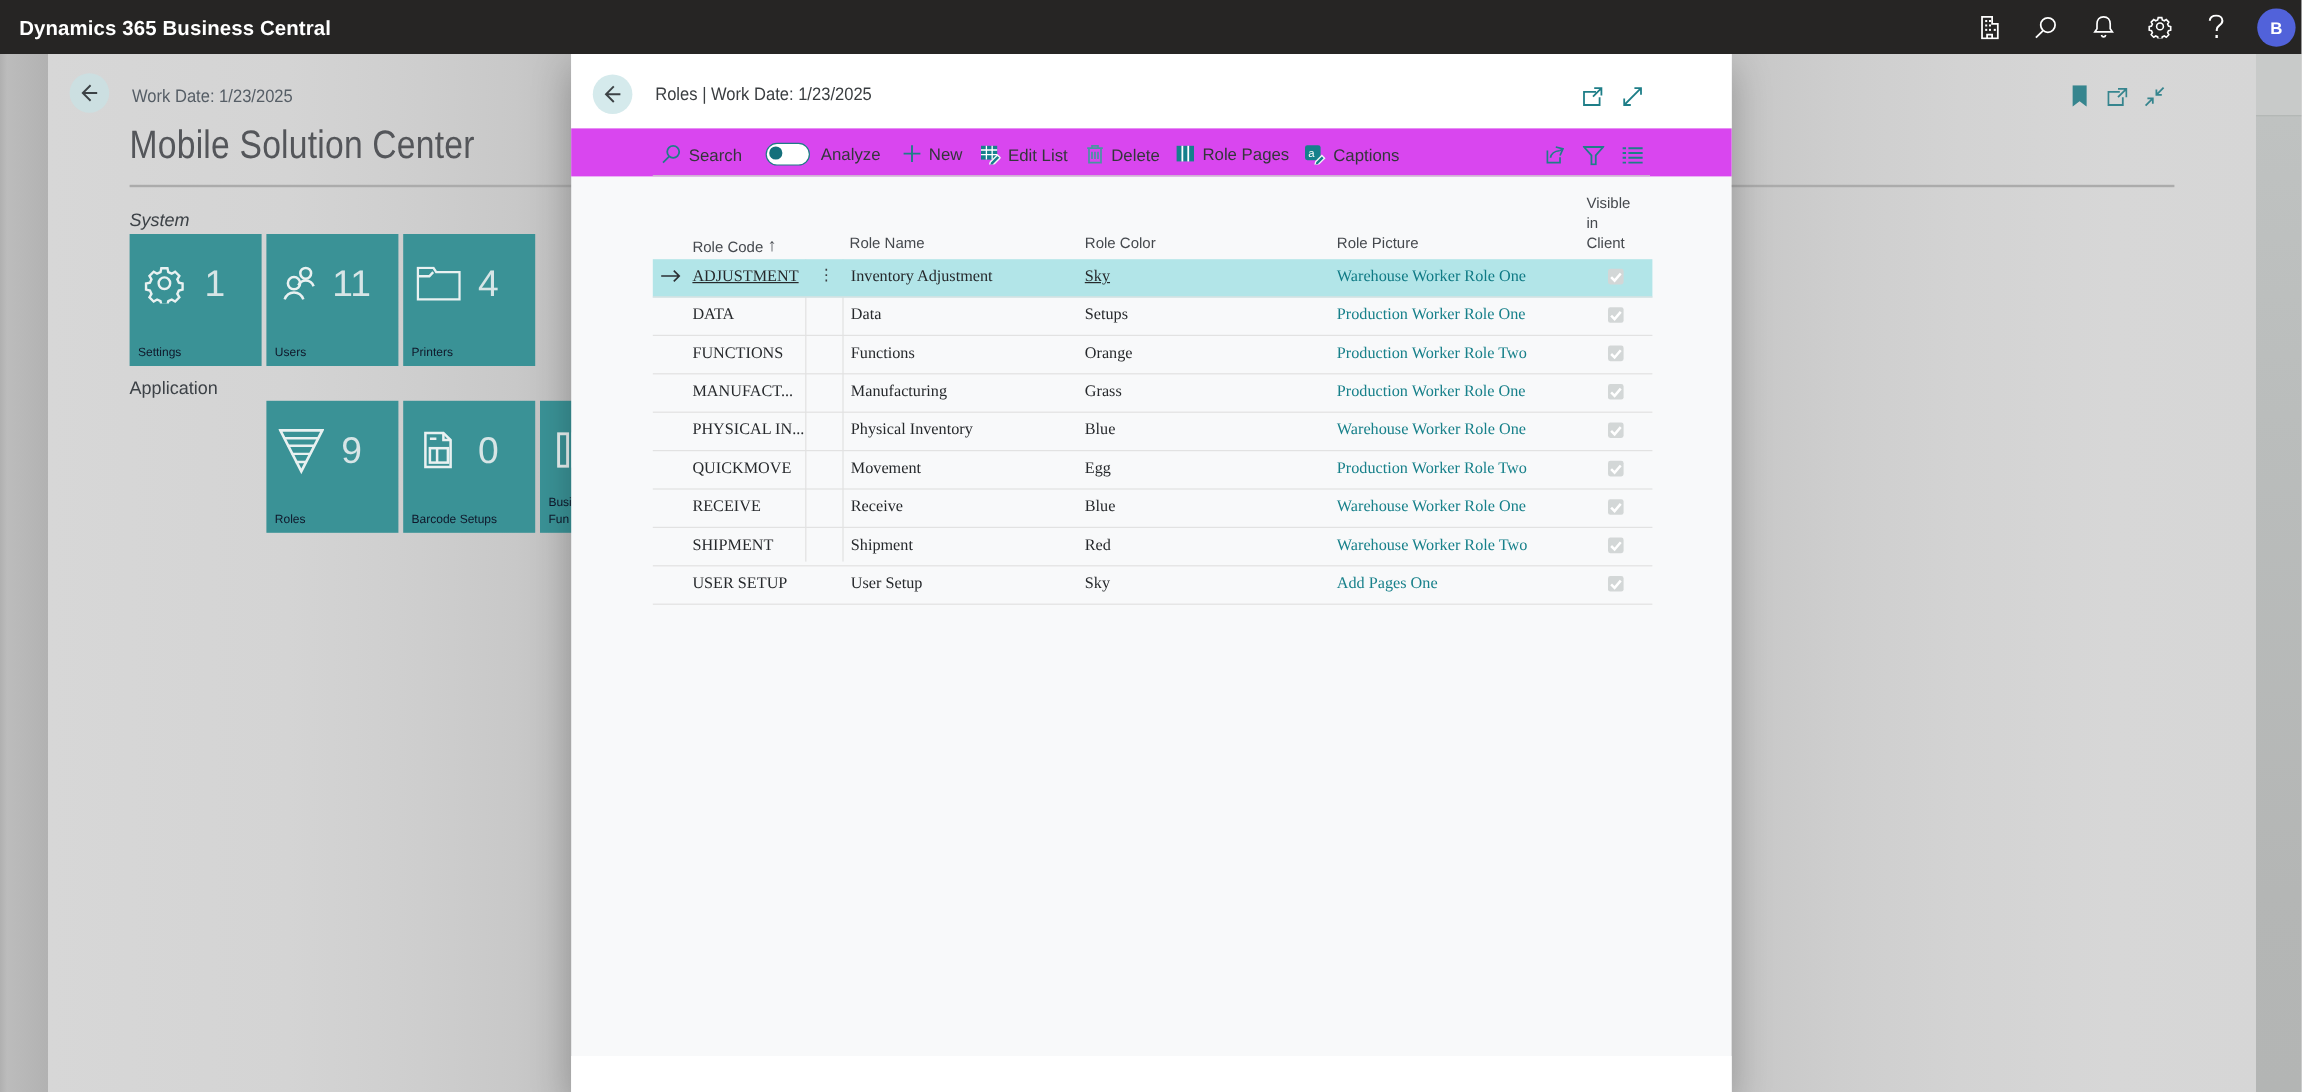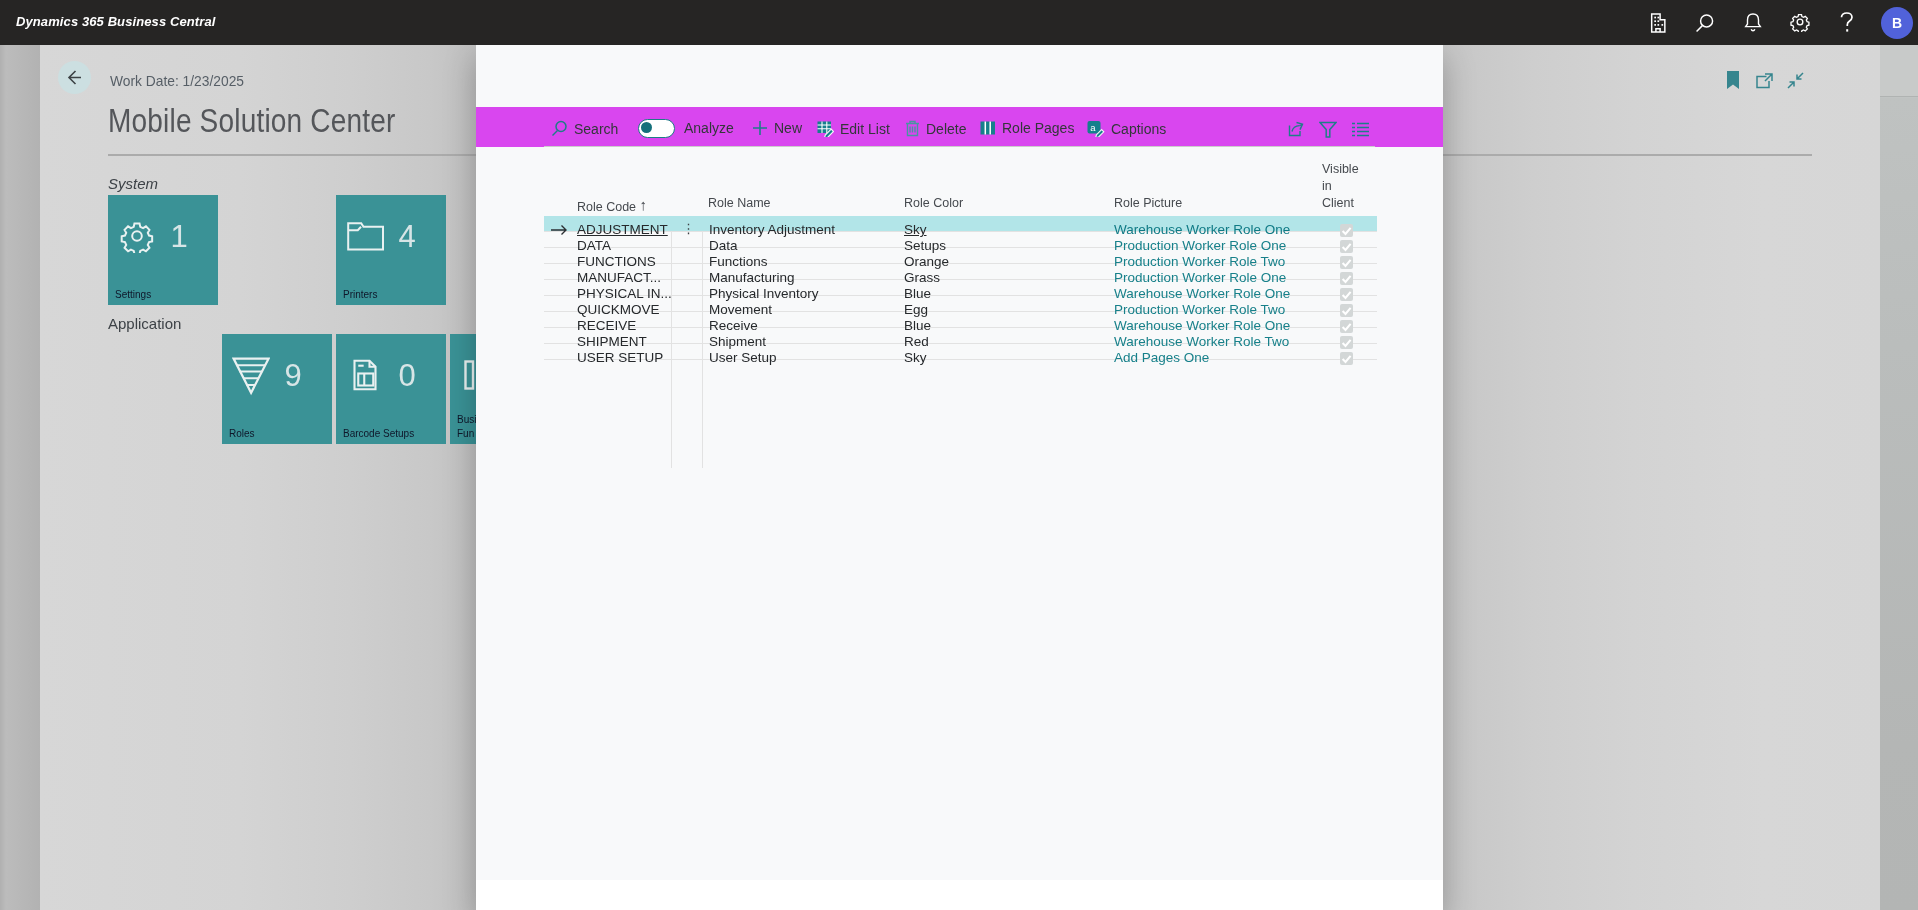--- a/index.html
+++ b/index.html
@@ -1,21 +1,21 @@
 <!DOCTYPE html>
 <html><head>
 <meta charset="utf-8">
 <style>
   * { margin:0; padding:0; box-sizing:border-box; }
   html,body { width:1918px; height:910px; overflow:hidden; font-family:"Liberation Sans", sans-serif; }
   body { position:relative; background:#d8d8d8; }
 
   
   #topbar { position:absolute; left:0; top:0; width:1918px; height:45px; background:#262524; z-index:50; }
-  #topbar .title { position:absolute; left:16px; top:14px; color:#ffffff; font-size:13px; font-weight:bold; letter-spacing:0.1px;font-style:italic; }
+  #topbar .title { position:absolute; left:16px; top:14px; color:#ffffff; font-size:17px; font-weight:bold; letter-spacing:0.1px; }
   .tbicon { position:absolute; top:13px; width:20px; height:20px; }
   #avatar { position:absolute; left:1881px; top:7px; width:32px; height:32px; border-radius:50%; background:#5162da; color:#fff; font-size:14px; font-weight:bold; text-align:center; line-height:32px; }
 
   
   #bg { position:absolute; left:0; top:45px; width:1918px; height:865px; background:#dadada; z-index:1; }
   #bg-left-rail { position:absolute; left:0; top:0; width:40px; height:865px;
      background:linear-gradient(90deg,#b0b0b0 0px,#bcbcbc 6px,#b8b8b8 20px,#b2b2b2 40px); }
   #bg-page-left { position:absolute; left:40px; top:0; width:437px; height:865px;
      background:linear-gradient(90deg,#d7d7d7 0px,#d4d4d4 200px,#cecece 310px,#c8c8c8 390px,#c0c0c0 437px); }
   #bg-page-right { position:absolute; left:1443px; top:0; width:437px; height:865px;
@@ -53,21 +53,21 @@
 
   
   #toggle { position:absolute; left:162px; top:12px; width:37px; height:19px; border:1.6px solid #1d7c85; border-radius:10px; background:#fff; }
   #toggle .knob { position:absolute; left:2px; top:2px; width:11px; height:11px; border-radius:50%; background:#14707b; }
 
   
   #grid { position:absolute; left:0; top:102px; width:967px; height:733px; }
   .hdr { position:absolute; top:49px; font-size:12.5px; color:#45494e; }
   .hdr3 { position:absolute; top:14px; font-size:12.5px; color:#45494e; line-height:17px; }
   #rows { position:absolute; left:68px; top:69px; width:833px; }
-  .row { position:relative; width:833px; height:16px; border-bottom:1px solid #e2e2e2; font-size:13.5px; color:#26292c; }
+  .row { position:relative; width:833px; height:32px; border-bottom:1px solid #e2e2e2; font-size:13.5px; color:#26292c;font-family:Liberation Serif, serif; }
   .row .c1 { position:absolute; left:33px; top:6px; }
   .row .c2 { position:absolute; left:165px; top:6px; }
   .row .c3 { position:absolute; left:360px; top:6px; }
   .row .c4 { position:absolute; left:570px; top:6px; color:#17808a; }
   .row .cb { position:absolute; left:796px; top:8px; width:13px; height:13px; background:#d3d7d7; border-radius:2px; }
   .row .cb svg { position:absolute; left:0px; top:0px; }
   .vsep1 { position:absolute; left:127px; top:0; width:1px; height:252px; background:#e2e2e2; }
   .vsep2 { position:absolute; left:158px; top:0; width:1px; height:252px; background:#e2e2e2; }
   #rows .sel { background:#b2e5e8; }
   #dlg-footer { position:absolute; left:0; top:835px; width:967px; height:30px; background:#ffffff; }
@@ -96,20 +96,30 @@
   <div class="seclabel" style="top:270px;">Application</div>
 
   <div class="tile" style="left:108px; top:150px;">
     <svg width="34" height="34" viewBox="0 0 24 24" style="left:12px; top:24px;" fill="none" stroke="#e9f1f1" stroke-width="1.4">
       <path d="M12 8.6a3.4 3.4 0 1 0 0 6.8 3.4 3.4 0 0 0 0-6.8z"></path>
       <path d="M10.2 3.2h3.6l.5 2.3 2 .9 2-1.2 2.5 2.5-1.2 2 .9 2 2.2.5v3.6l-2.2.5-.9 2 1.2 2-2.5 2.5-2-1.2-2 .9-.5 2.2h-3.6l-.5-2.2-2-.9-2 1.2-2.5-2.5 1.2-2-.9-2-2.3-.5v-3.6l2.3-.5.9-2-1.2-2 2.5-2.5 2 1.2 2-.9z"></path>
     </svg>
     <div class="num">1</div>
     <div class="lbl">Settings</div>
   </div>
+  <div class="tile" style="left:222px; top:150px;">
+    <svg width="36" height="36" viewBox="0 0 24 24" style="left:11px; top:23px;" fill="none" stroke="#e9f1f1" stroke-width="1.4">
+      <circle cx="14.5" cy="6.5" r="3"></circle>
+      <path d="M10.4 13.2c.8-1.6 2.3-2.7 4.1-2.7 2 0 3.7 1.3 4.4 3.2"></path>
+      <circle cx="8" cy="12" r="3.4"></circle>
+      <path d="M2.8 21c.8-2.2 2.8-3.8 5.2-3.8s4.4 1.6 5.2 3.8"></path>
+    </svg>
+    <div class="num">11</div>
+    <div class="lbl">Users</div>
+  </div>
   <div class="tile" style="left:336px; top:150px;">
     <svg width="37" height="29" viewBox="0 0 37 29" style="left:11px; top:27px;" fill="none" stroke="#e9f1f1" stroke-width="2">
       <path d="M1.2 27.5V1.2H14.2l2.3 3.6H36V27.5z"></path>
       <path d="M1.2 8.2h9.6l3.2-3.4"></path>
     </svg>
     <div class="num">4</div>
     <div class="lbl">Printers</div>
   </div>
 
   <div class="tile" style="left:222px; top:289px;">
@@ -147,20 +157,35 @@
       <path d="M10.5 3.5H1v11h12V8"></path>
       <path d="M9 1h7v7M16 1l-7 7" stroke-width="1.5"></path>
     </svg>
     <svg width="17" height="17" viewBox="0 0 17 17" style="position:absolute; left:67px; top:2px;" fill="none" stroke="#36858e" stroke-width="1.5">
       <path d="M16 1l-6 6M10 2.5V7h4.5M1 16l6-6M7 14.5V10H2.5"></path>
     </svg>
   </div>
 </div>
 
 <div id="dialog">
+  <div id="dlg-header">
+    <div id="dlg-backcircle">
+      <svg width="19" height="19" viewBox="0 0 19 19">
+          <path d="M10.5 3 L4 9.5 L10.5 16 M4 9.5 H16" stroke="#3c4245" stroke-width="1.6" fill="none"></path>
+        </svg>
+    </div>
+    <div id="dlg-title">Roles | Work Date: 1/23/2025</div>
+    <svg width="17" height="17" viewBox="0 0 17 17" style="position:absolute; left:843px; top:27px;" fill="none" stroke="#1e7e88" stroke-width="1.5">
+      <path d="M11 4.5H1v11h13V9"></path>
+      <path d="M9.5 1.5h6v6M15.5 1.5l-7 7"></path>
+    </svg>
+    <svg width="17" height="17" viewBox="0 0 17 17" style="position:absolute; left:876px; top:27px;" fill="none" stroke="#1e7e88" stroke-width="1.5">
+      <path d="M10 1.5h5.5V7M15.5 1.5L1.5 15.5M1.5 10v5.5H7"></path>
+    </svg>
+  </div>
 
   <div id="dlg-toolbar">
     <div class="tb-item" style="left:75px;">
       <svg width="17" height="17" viewBox="0 0 17 17" fill="none" stroke="#1e7e88" stroke-width="1.5">
           <circle cx="10" cy="6.5" r="5"></circle>
           <path d="M6.5 10.5L1.5 15.5"></path>
         </svg>Search
     </div>
     <div id="toggle">
         <div class="knob"></div>

